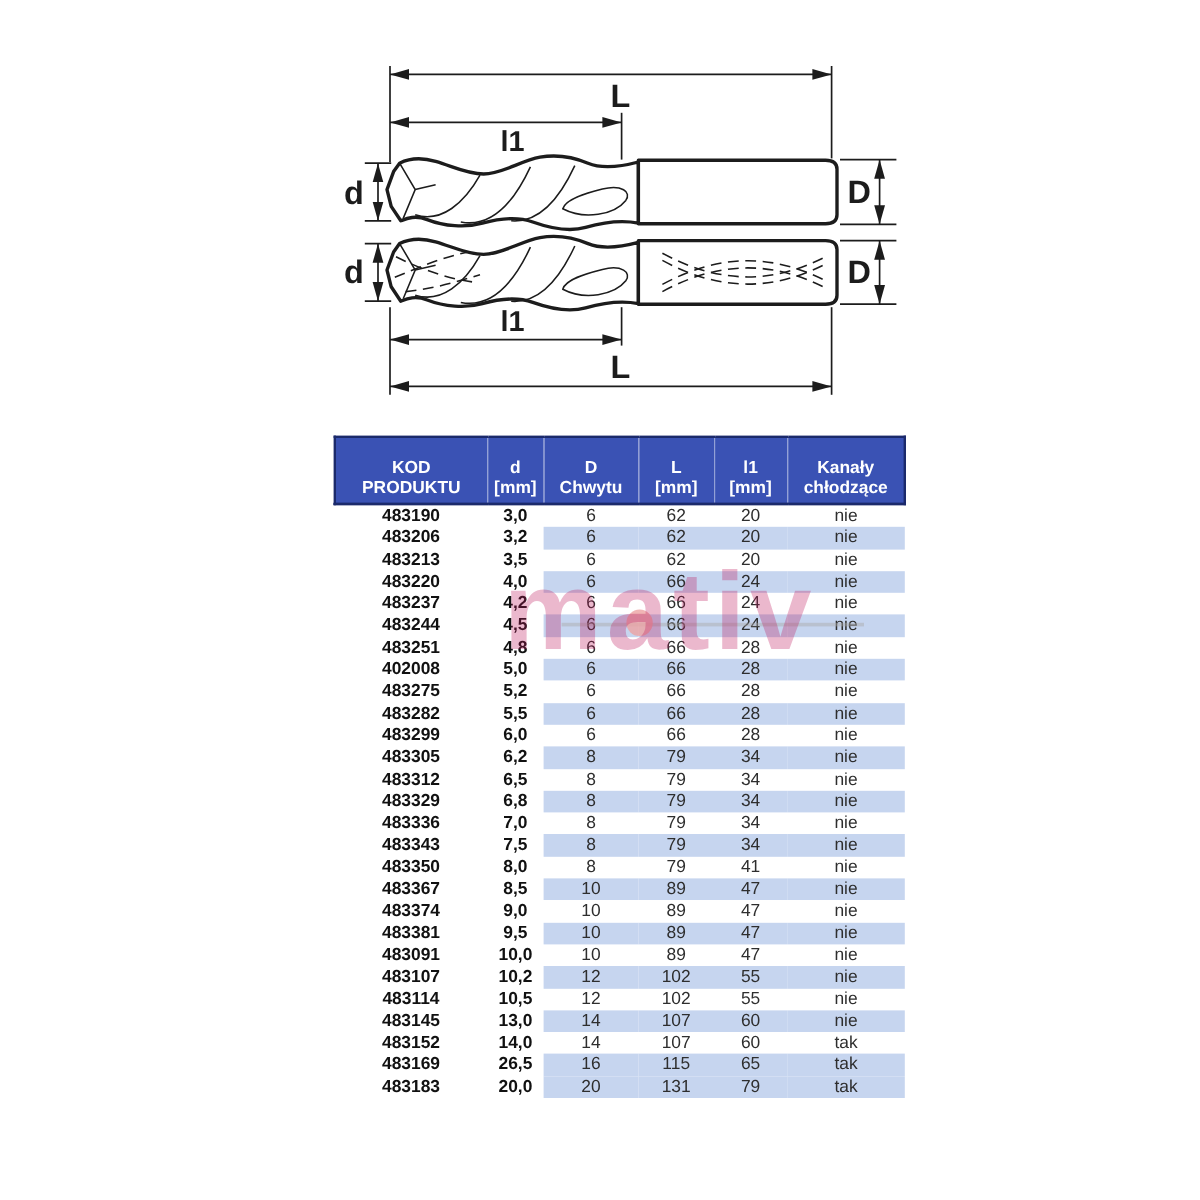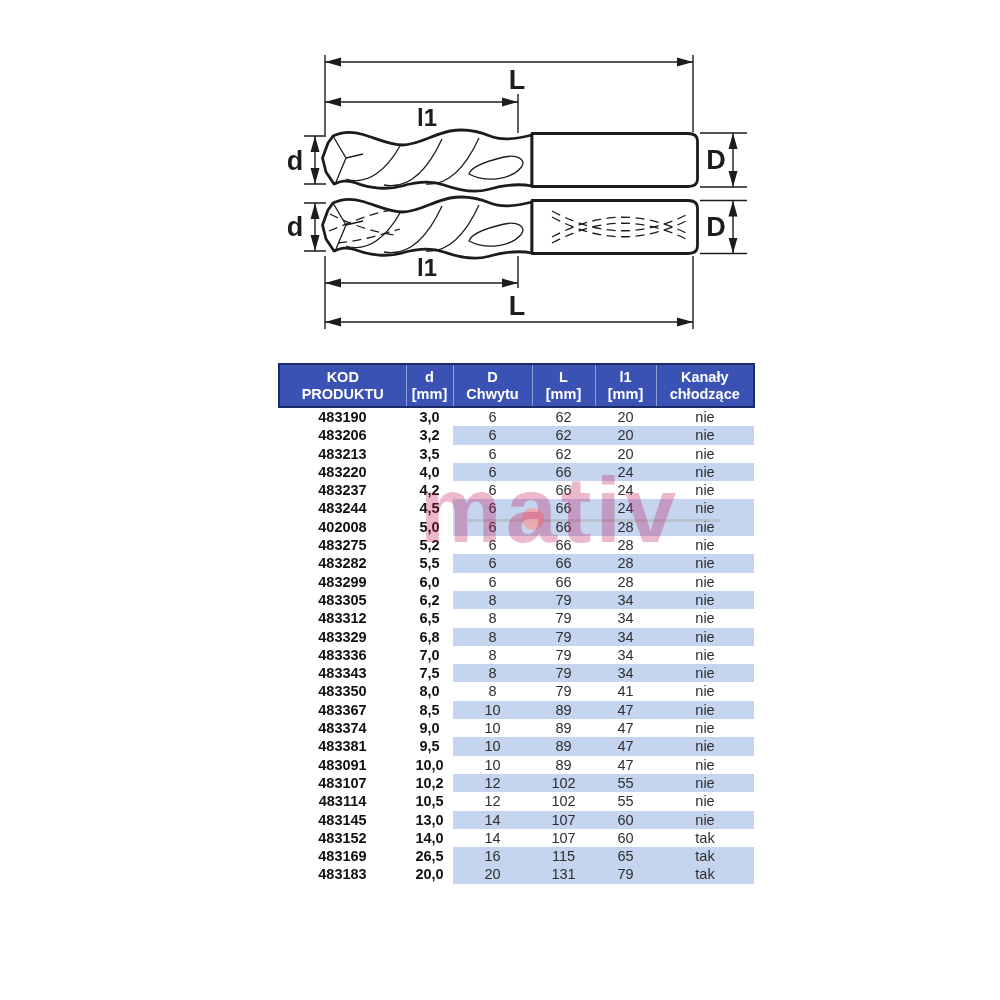--- a/index.html
+++ b/index.html
@@ -24,21 +24,21 @@
   .drawing .dash{fill:none;stroke:var(--line-color);stroke-width:1.3;stroke-dasharray:9 5.5;}
   .drawing text{fill:var(--line-color);font-family:"Liberation Sans",sans-serif;font-weight:bold;}
   .lbl-big{font-size:27px;}
   .lbl-mid{font-size:24px;}
   
   .table-wrap{position:absolute;left:278px;top:363px;width:475px;}
   table.spec{border-collapse:collapse;table-layout:fixed;width:475px;}
   thead th{
     background:var(--header-bg);color:var(--header-text);
     font-size:14.5px;font-weight:bold;text-align:center;vertical-align:middle;
-    padding:4px 0 3px;border-top:2px solid var(--header-border);
+    padding:17px 0 3px;border-top:2px solid var(--header-border);
     border-bottom:2px solid var(--header-border);
   }
   thead th span{display:block;line-height:17px;}
   thead th:first-child{border-left:2px solid var(--header-border);}
   thead th:last-child{border-right:2px solid var(--header-border);text-align:center;}
   thead th + th{border-left:1px solid rgba(255,255,255,0.45);}
   tbody td{
     height:18.3px;line-height:18.3px;font-size:14.5px;text-align:center;
     color:var(--row-text);padding:0;white-space:nowrap;
   }
@@ -209,20 +209,28 @@
           <td class="col-cool band">nie</td>
         </tr>
         <tr class="stripe">
           <td class="col-code">483244</td>
           <td class="col-d">4,5</td>
           <td class="col-shank band">6</td>
           <td class="col-len band">66</td>
           <td class="col-flute band">24</td>
           <td class="col-cool band">nie</td>
         </tr>
+        <tr>
+          <td class="col-code">483251</td>
+          <td class="col-d">4,8</td>
+          <td class="col-shank band">6</td>
+          <td class="col-len band">66</td>
+          <td class="col-flute band">28</td>
+          <td class="col-cool band">nie</td>
+        </tr>
         <tr class="stripe">
           <td class="col-code">402008</td>
           <td class="col-d">5,0</td>
           <td class="col-shank band">6</td>
           <td class="col-len band">66</td>
           <td class="col-flute band">28</td>
           <td class="col-cool band">nie</td>
         </tr>
         <tr>
           <td class="col-code">483275</td>

